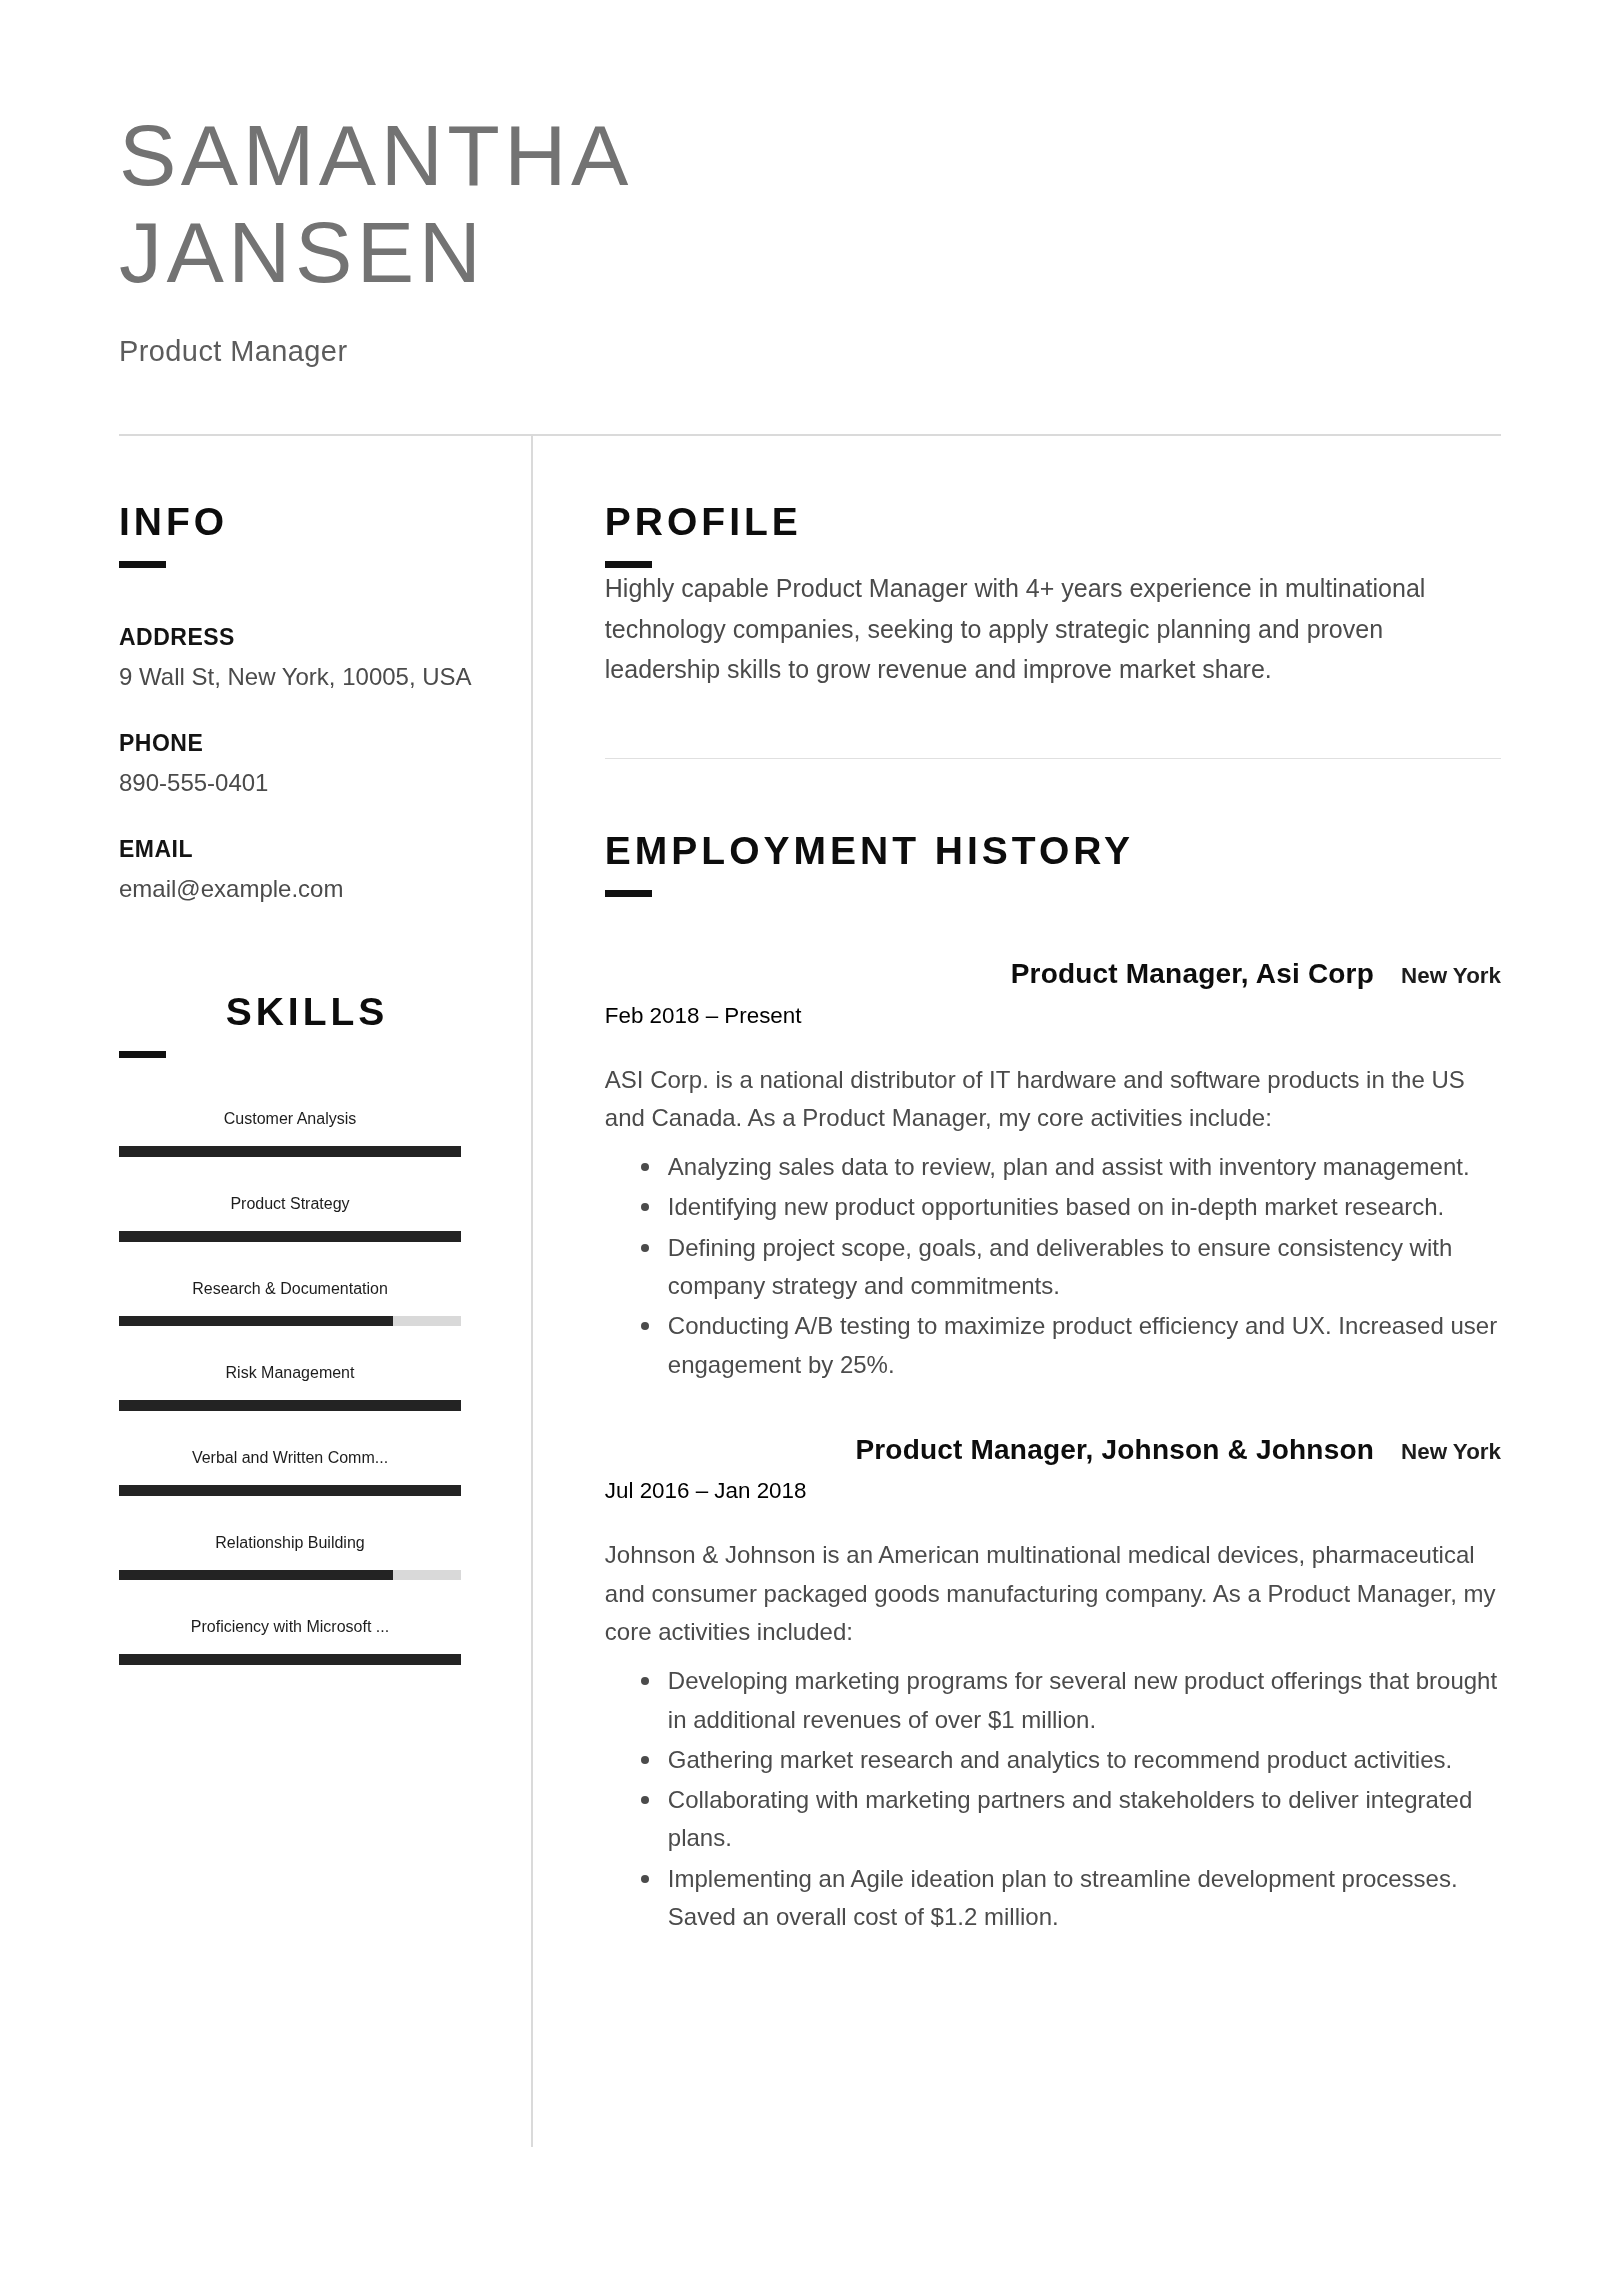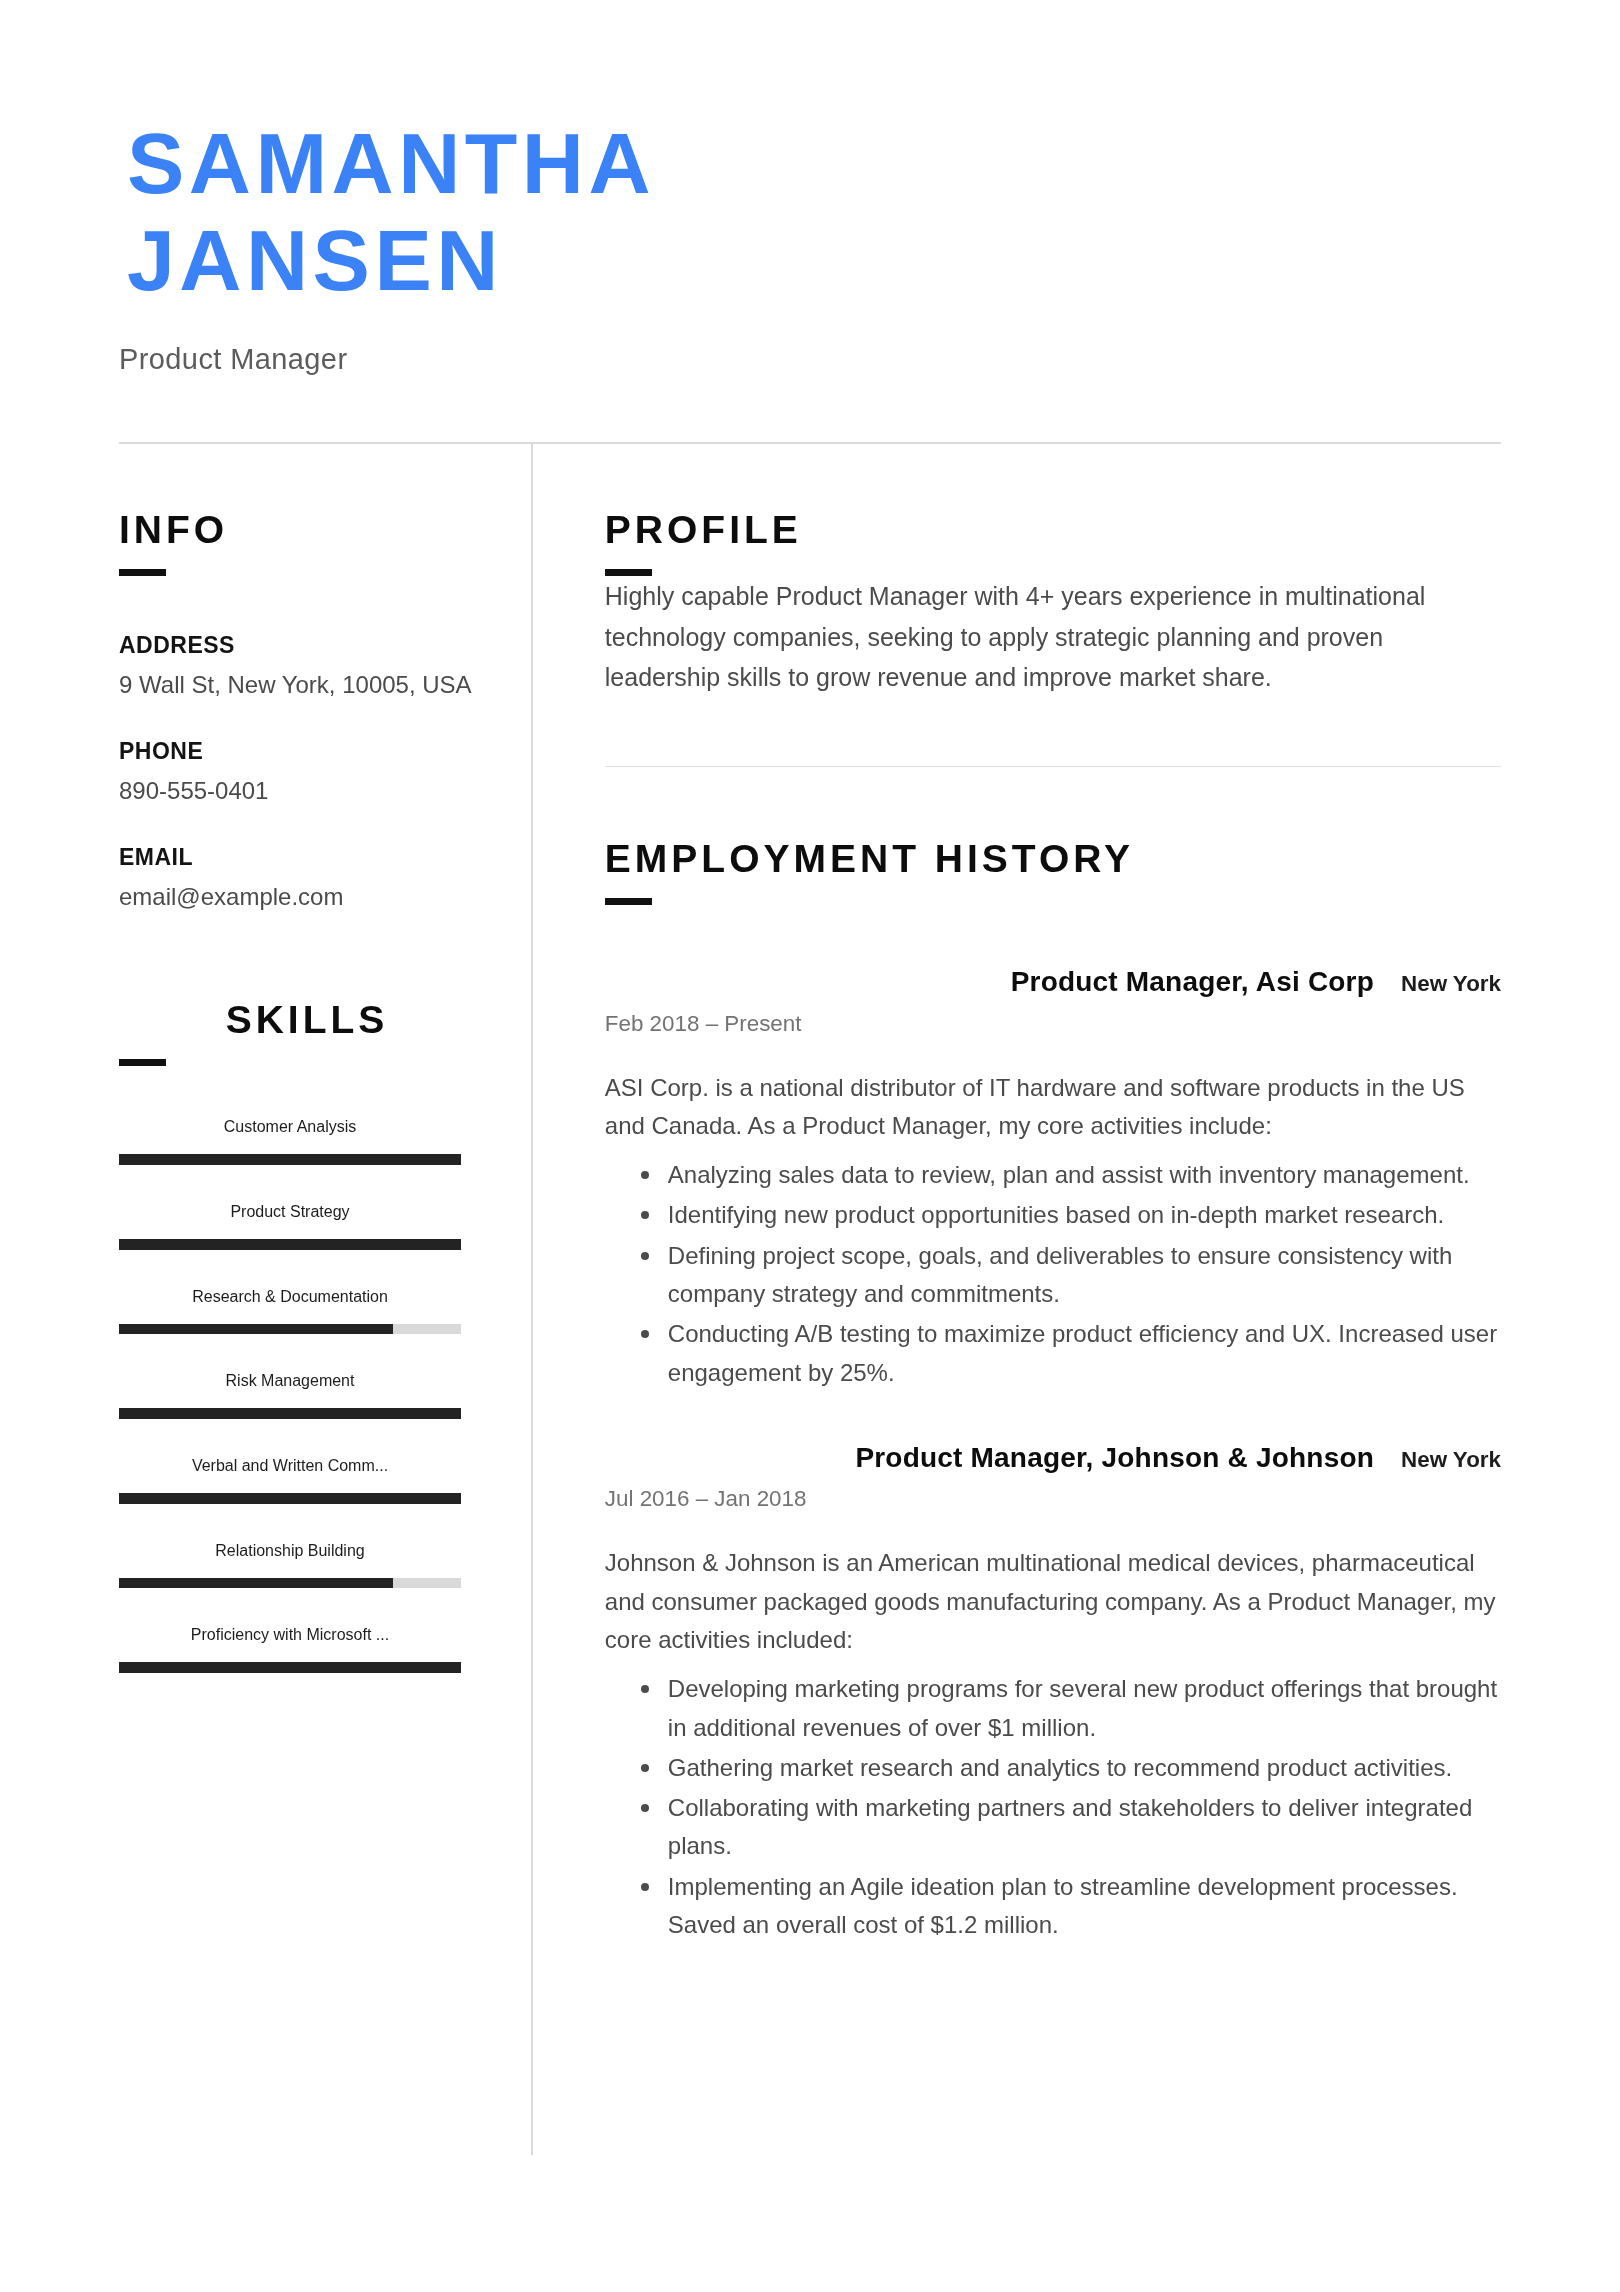--- a/index.html
+++ b/index.html
@@ -23,25 +23,25 @@
     box-sizing: border-box;
     padding: 0 119px;
   }
 
   
   .header {
     padding-top: 107px;
   }
   .name {
     font-size: 86px;
-    font-weight: 700;
+    font-weight: 400;
     letter-spacing: 4.5px;
     line-height: 1.13;
-    color: #3b82f6;
-    margin: 8px;
+    color: #737373;
+    margin: 0;
     max-width: 770px;
     text-transform: uppercase;
   }
   .job-title {
     font-size: 29px;
     font-weight: 400;
     color: #5c5c5c;
     margin-top: 34px;
     letter-spacing: 0.4px;
   }
@@ -172,21 +172,21 @@
   }
   .job-location {
     font-size: 22.4px;
     font-weight: 700;
     color: #1d1d1d;
     white-space: nowrap;
     padding-left: 27px;
   }
   .job-dates {
     font-size: 22.4px;
-    color: #737373;
+    color: #000000;
     margin-top: 12.5px;
   }
   .job-desc {
     font-size: 24px;
     line-height: 1.6;
     color: #4b4b4b;
     margin-top: 32px;
   }
   ul.job-bullets {
     margin: 10.7px 0 0 0;

